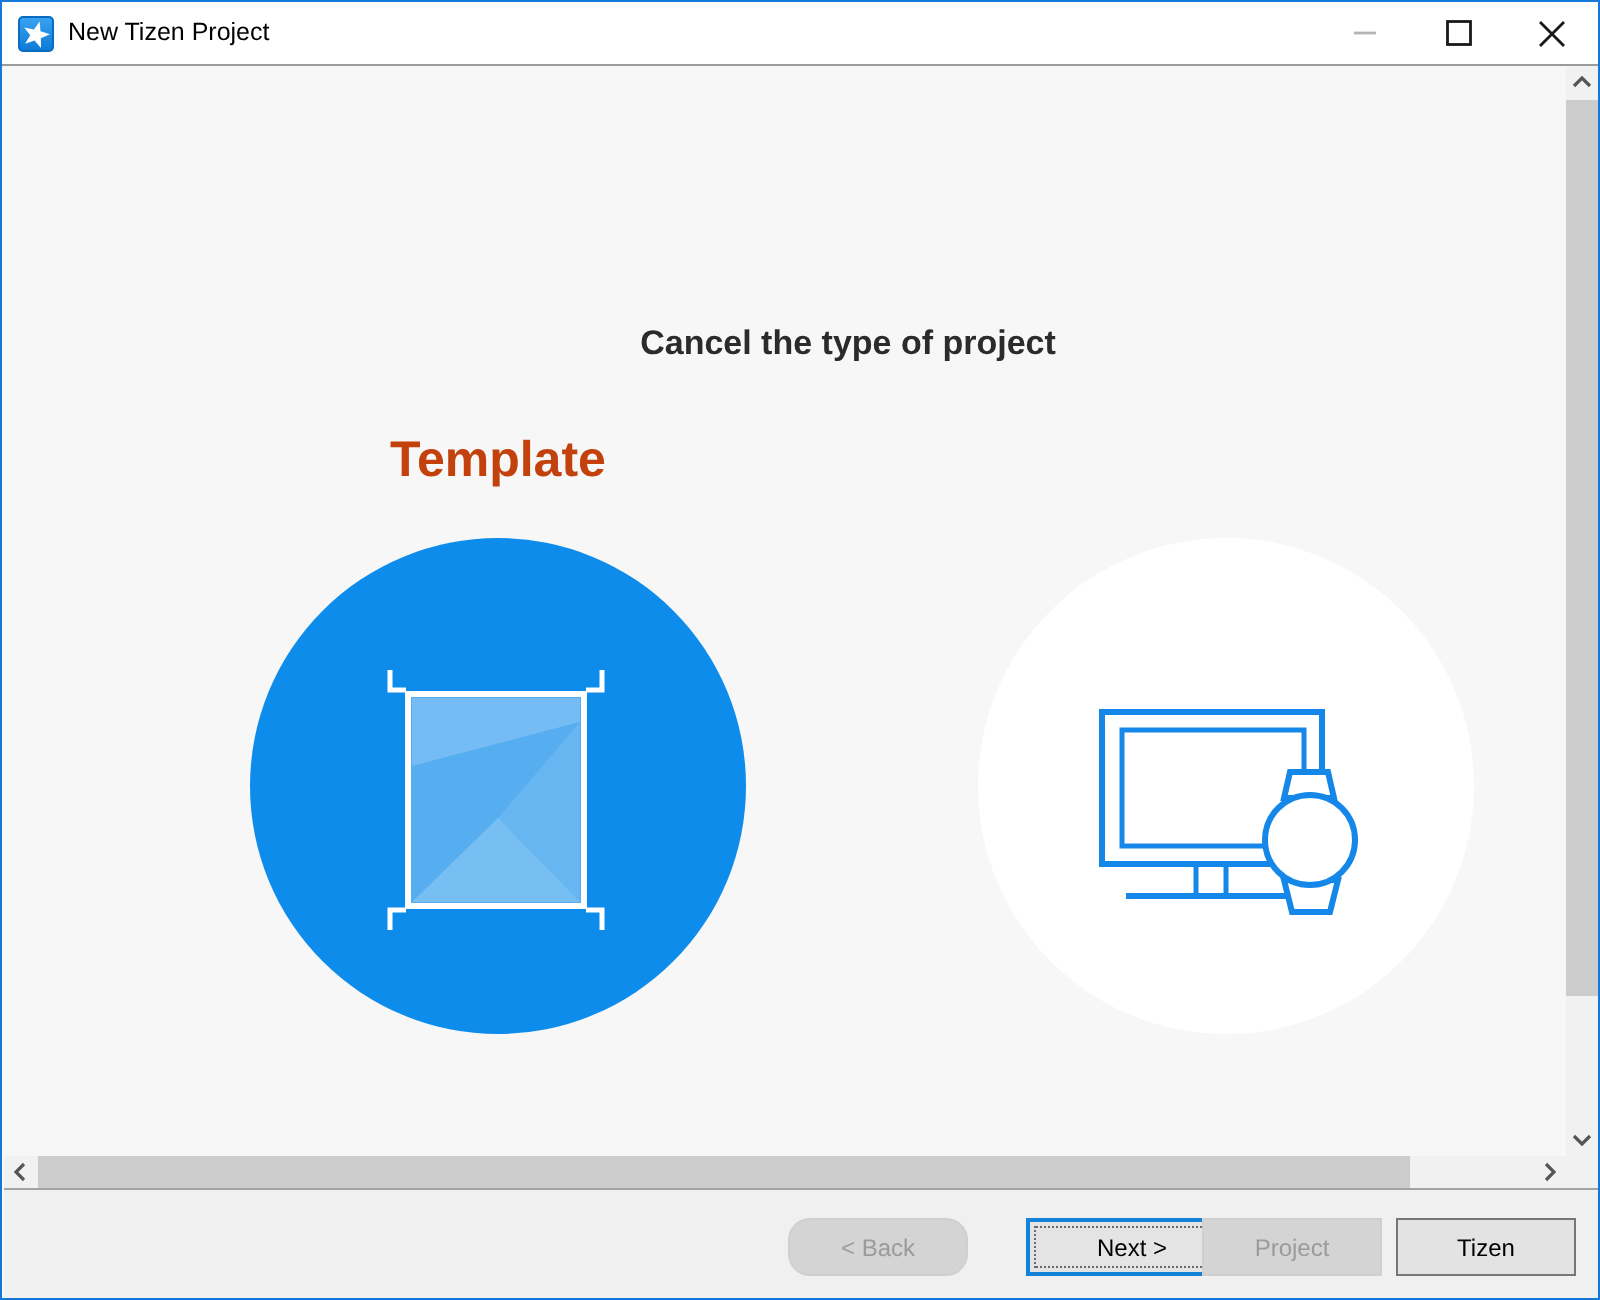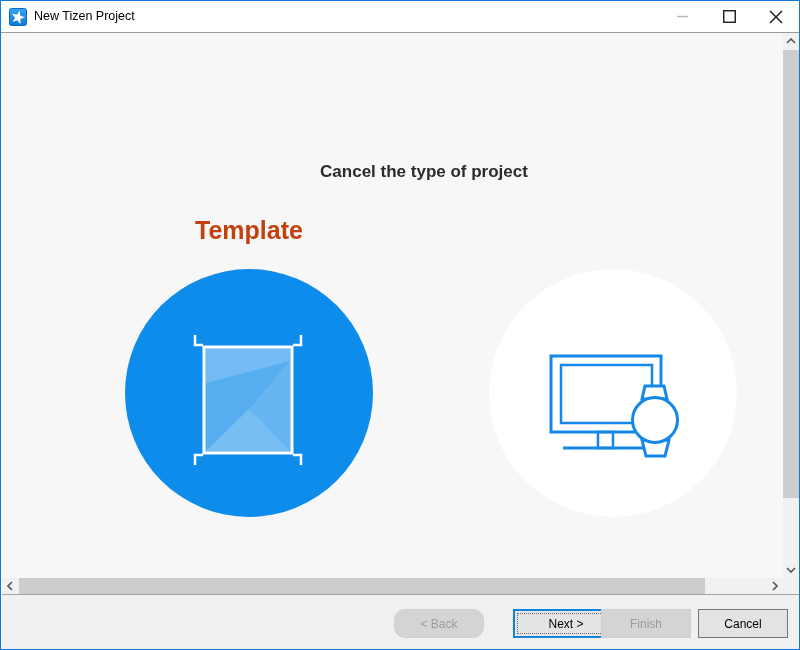--- a/index.html
+++ b/index.html
@@ -156,16 +156,16 @@
         <polyline points="1,1 5,5 1,9" fill="none" stroke="#555555" stroke-width="1.6"></polyline>
       </svg>
     </span>
   </div>
   <div class="scroll-corner"></div>
 
   <div class="footer-sep"></div>
   <div class="buttonbar"></div>
   <button class="wizard-btn btn-disabled btn-back">&lt; Back</button>
   <button class="wizard-btn btn-next">Next &gt;</button>
-  <button class="wizard-btn btn-disabled btn-finish">Finish</button>
-  <button class="wizard-btn btn-cancel">Cancel</button>
+  <button class="wizard-btn btn-disabled btn-finish">Project</button>
+  <button class="wizard-btn btn-cancel">Tizen</button>
 
 </div>
 
 </body></html>

